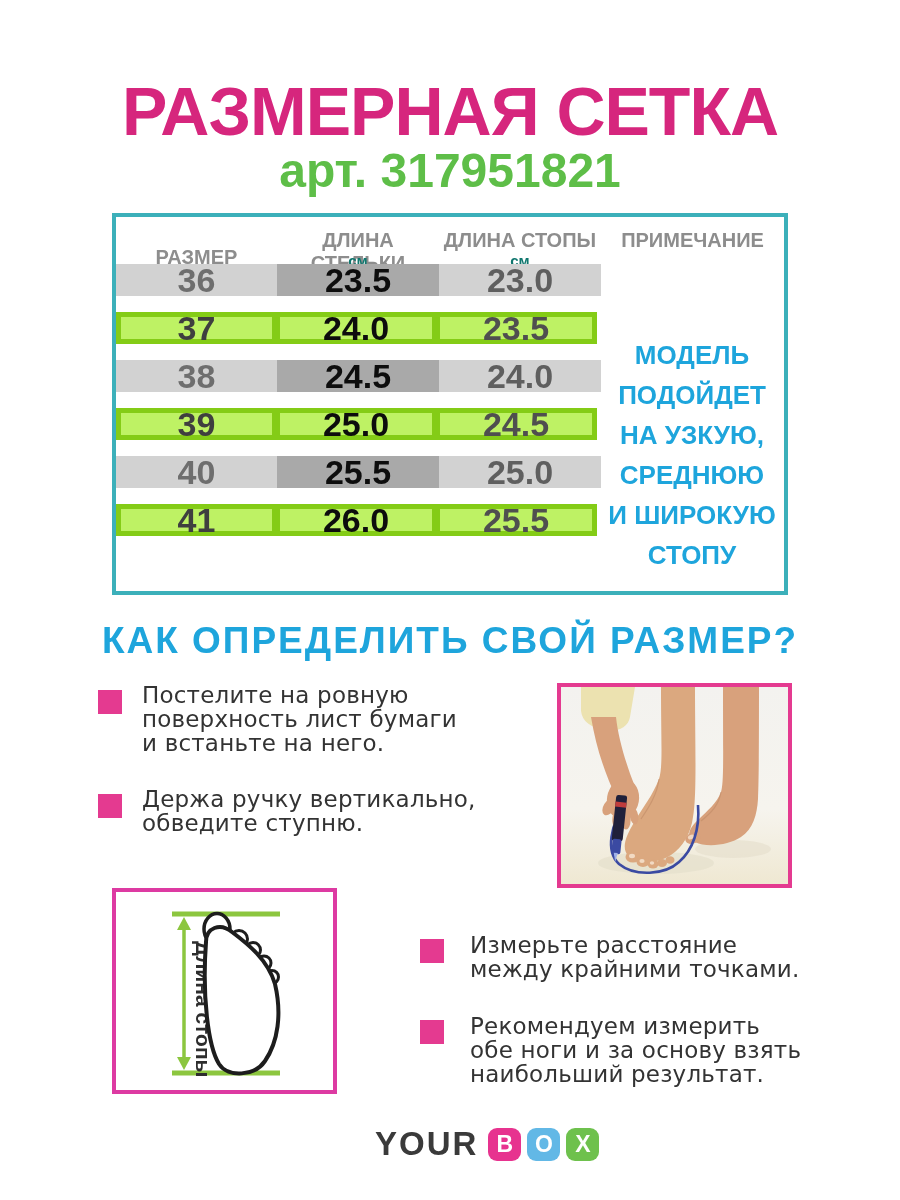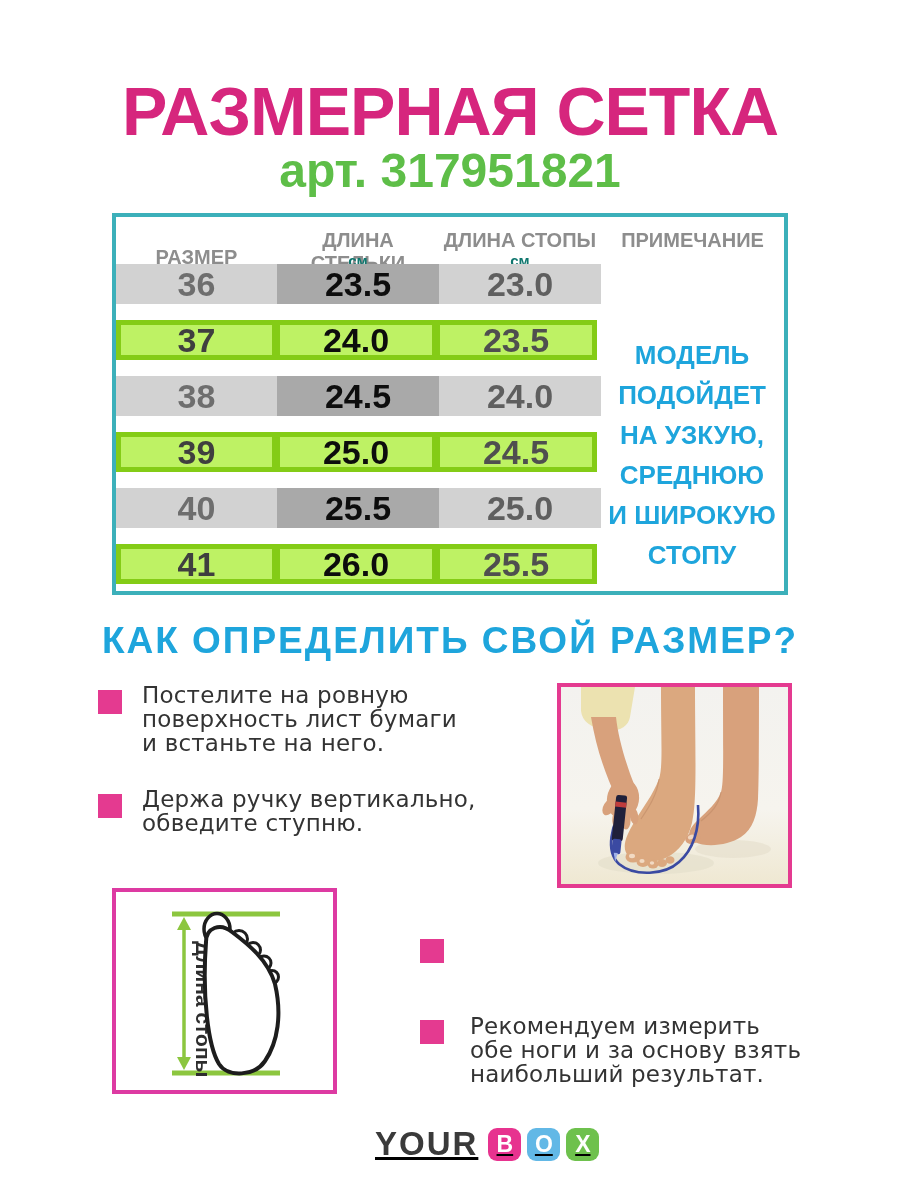--- a/index.html
+++ b/index.html
@@ -17,21 +17,21 @@
   .table-box{position:absolute;left:112px;top:213px;width:668px;height:374px;
              border:4px solid #3cb0ba;background:#ffffff;}
   .thead-cell{position:absolute;top:12px;font-size:20px;font-weight:bold;color:#8d8d8d;
               text-align:center;letter-spacing:0px;}
   .thead-sub{position:absolute;top:35px;font-size:15px;font-weight:bold;color:#0f766e;text-align:center;}
   .h-size{left:0;width:161px;margin-top:17px;}
   .h-insole{left:161px;width:162px;}
   .h-foot{left:323px;width:162px;}
   .h-note{left:485px;width:183px;}
   .rows{position:absolute;left:0;top:47px;width:490px;}
-  .trow{display:flex;height:40px;margin-bottom:16px;}
+  .trow{display:flex;height:32px;margin-bottom:16px;}
   .cell{box-sizing:border-box;display:flex;align-items:center;justify-content:center;
         font-size:34px;font-weight:bold;}
   .c-size{width:161px;}
   .c-insole{width:162px;}
   .c-foot{width:162px;}
   .trow.shaded .c-size{background:#d2d2d2;color:#6e6e6e;}
   .trow.shaded .c-insole{background:#a9a9a9;color:#0d0d0d;}
   .trow.shaded .c-foot{background:#d2d2d2;color:#5f5f5f;}
   .trow.plain .cell{border:5px solid #84cc16;background:#bef264;}
   .trow.plain .c-insole,.trow.plain .c-foot{margin-left:-2px;}
@@ -55,21 +55,21 @@
   
   .photo-box{position:absolute;left:557px;top:683px;width:227px;height:197px;
              border:4px solid #e43a90;background:#f4f2ec;}
   .photo-box svg{display:block;}
   .diagram-box{position:absolute;left:112px;top:888px;width:217px;height:198px;
                border:4px solid #dd3aa2;background:#ffffff;}
   .diagram-box svg{display:block;}
 
   
   .footer-logo{position:absolute;left:375px;top:1126px;height:36px;
-               display:flex;align-items:center;gap:6px;text-decoration:underline;}
+               display:flex;align-items:center;gap:6px;}
   .logo-word{font-size:33px;font-weight:bold;letter-spacing:2px;color:#3a3a3a;margin-right:4px;}
   .logo-letter{width:33px;height:33px;border-radius:9px;display:flex;align-items:center;
                justify-content:center;color:#ffffff;font-size:23px;font-weight:bold;}
 </style>
 </head>
 <body>
 
 <div class="page">
 
   <div class="title">РАЗМЕРНАЯ СЕТКА</div>
@@ -134,20 +134,22 @@
   <div class="step-square sq1"></div>
   <div class="step-text pre tx1">Постелите на ровную
 поверхность лист бумаги
 и встаньте на него.</div>
 
   <div class="step-square sq2"></div>
   <div class="step-text pre tx2">Держа ручку вертикально,
 обведите ступню.</div>
 
   <div class="step-square sq3"></div>
+  <div class="step-text pre tx3">Измерьте расстояние
+между крайними точками.</div>
 
   <div class="step-square sq4"></div>
   <div class="step-text pre tx4">Рекомендуем измерить
 обе ноги и за основу взять
 наибольший результат.</div>
 
   <div class="photo-box">
     <svg viewBox="0 0 227 197" width="227" height="197">
       <defs>
         <linearGradient id="pbg" x1="0" y1="0" x2="0" y2="1">

